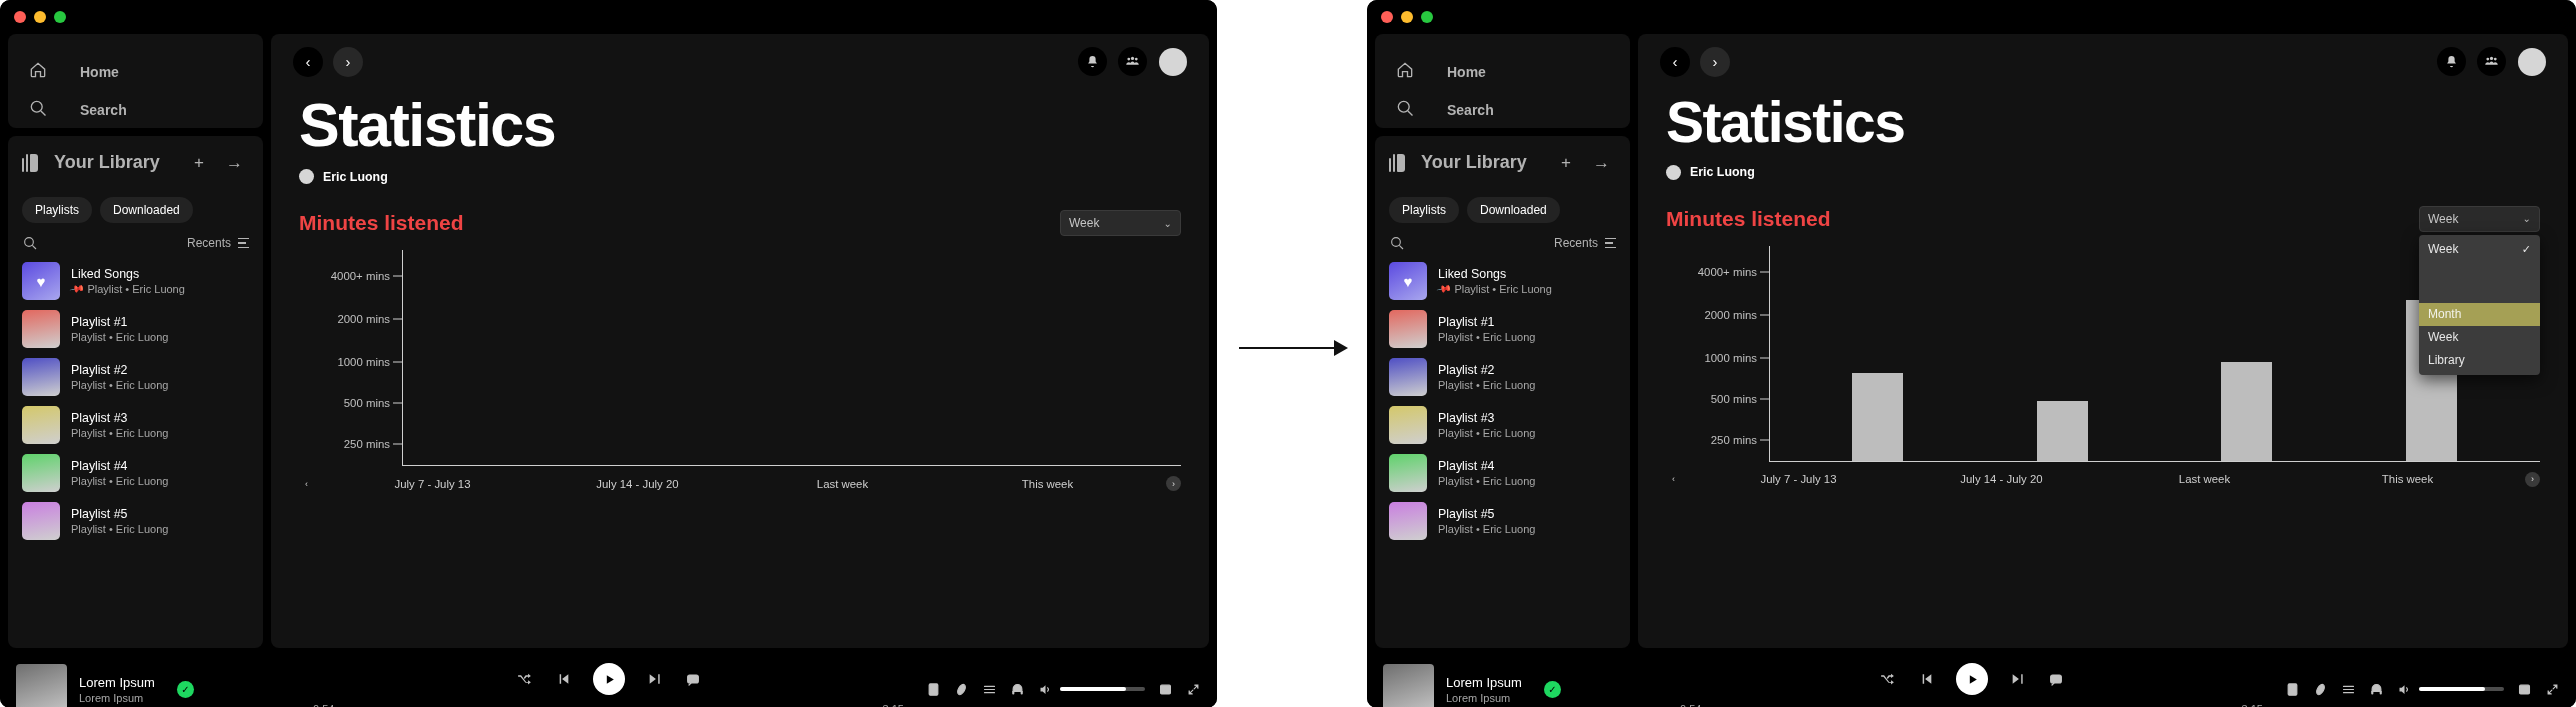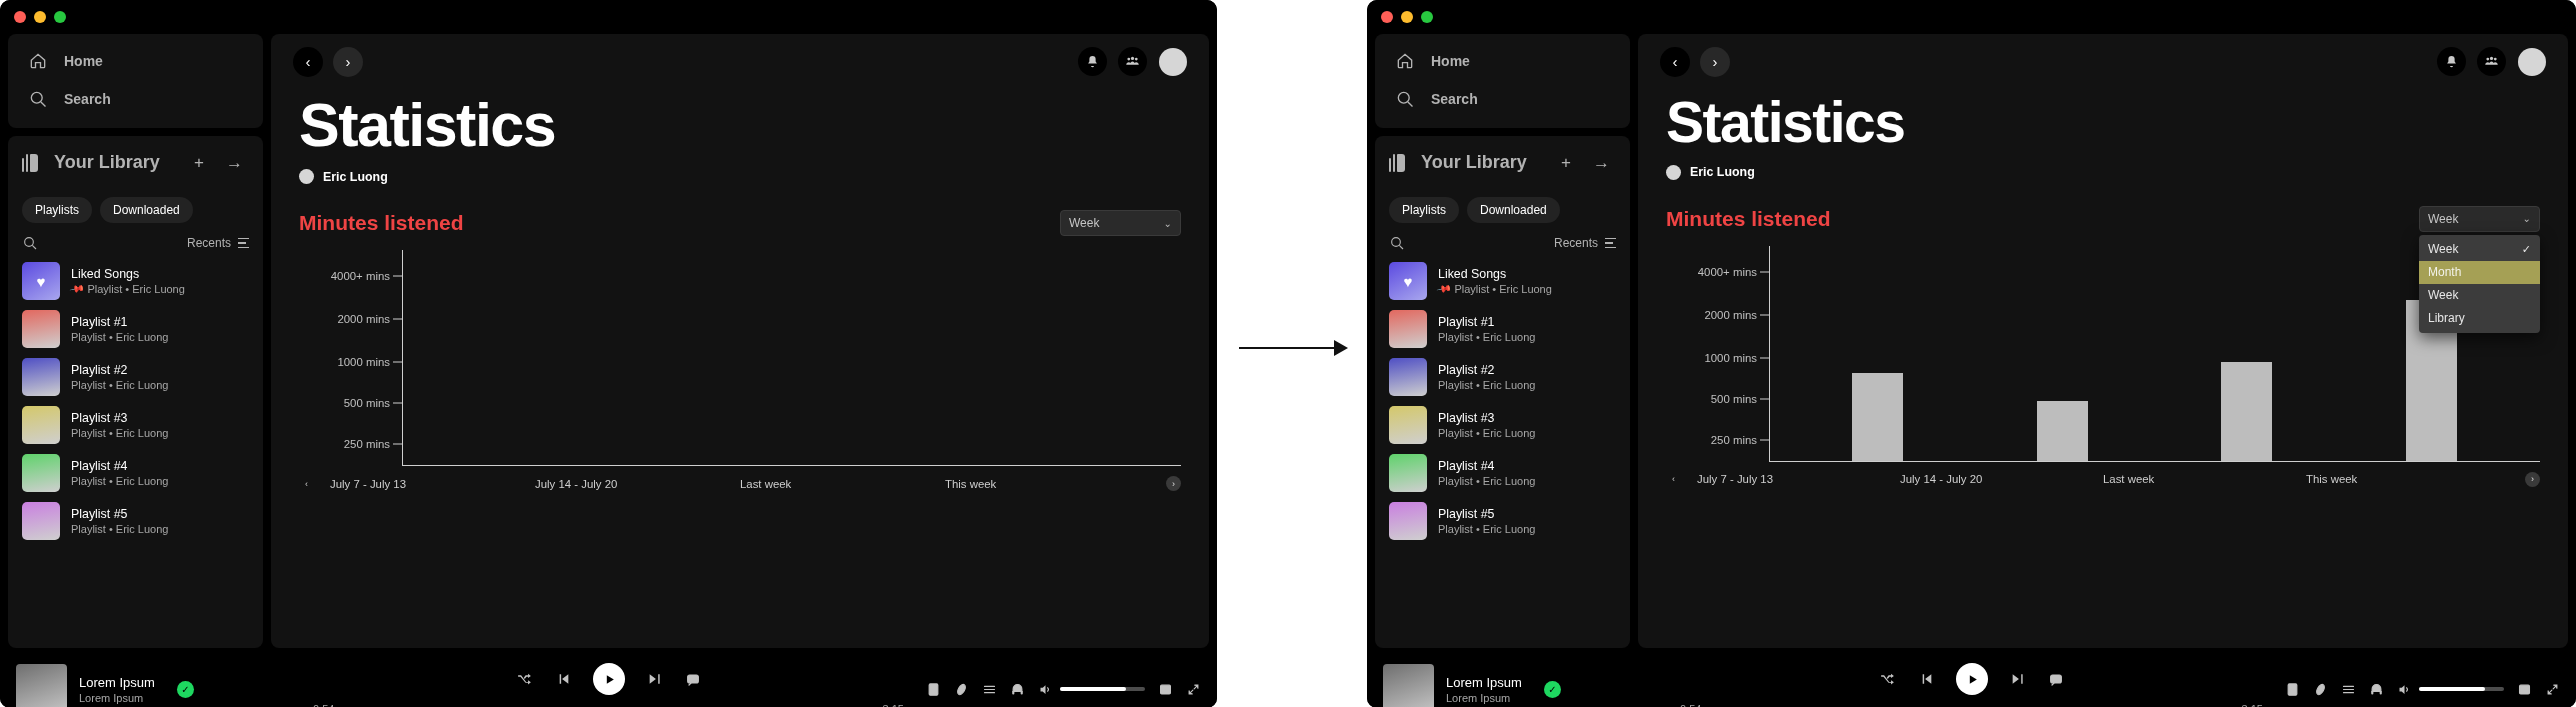--- a/index.html
+++ b/index.html
@@ -24,21 +24,21 @@
   .titlebar { height: 34px; display:flex; align-items:center; padding-left:14px; gap:8px; background:#000; }
   .dot { width: 12px; height: 12px; border-radius: 50%; display:block; }
   .dot.red{background:#ff5f57;} .dot.yellow{background:#febc2e;} .dot.green{background:#28c840;}
 
   .body-row { display:flex; gap:8px; padding: 0 8px 0 8px; height: 614px; }
 
   
   .sidebar { width: 255px; display:flex; flex-direction:column; gap:8px; flex:none; }
   .card { background:#121212; border-radius:8px; }
   .nav-card { padding: 8px 0 10px 0; }
-  .nav-item { display:flex; align-items:center; gap:16px; height:38px; padding: 0 20px; cursor:pointer; }
+  .nav-item { display:flex; align-items:flex-end; gap:32px; height:38px; padding: 0 20px; cursor:pointer; }
   .nav-item span.lbl { color:#b3b3b3; font-size:14px; font-weight:700; }
   .nav-item svg { width:20px; height:20px; flex:none; stroke:#b3b3b3; fill:none; stroke-width:1.6; }
 
   .lib-card { flex:1; display:flex; flex-direction:column; padding-top:6px; min-height:0; }
   .lib-head { display:flex; align-items:center; height:40px; padding:0 14px; gap:10px; }
   .lib-head .libicon { width:22px; height:20px; display:flex; align-items:flex-end; gap:2px; }
   .libicon i { display:block; background:#b3b3b3; border-radius:1px; }
   .libicon i:nth-child(1){ width:2px; height:14px;}
   .libicon i:nth-child(2){ width:2px; height:18px;}
   .libicon i:nth-child(3){ width:8px; height:18px; border-radius:1px 3px 3px 1px;}
@@ -88,42 +88,42 @@
   .selwrap { position:relative; }
   .sel { width:121px; height:26px; background:#2a2a2a; border:1px solid #3a3a3a; border-radius:4px;
          display:flex; align-items:center; padding: 0 8px; color:#c6c6c6; font-size:12px; cursor:pointer;}
   .sel .svalue { flex:1; }
   .sel .carat { font-size:10px; color:#b9b9b9; }
   .menu { position:absolute; top:29px; left:0; width:121px; background:#3c3c3c; border-radius:4px;
           box-shadow: 0 5px 16px rgba(0,0,0,.6); padding:3px 0; z-index:30; }
   .menu .mi { display:flex; align-items:center; height:23px; padding: 0 9px; color:#e6e6e6; font-size:12px; cursor:pointer; }
   .menu .mi .mlbl { flex:1; }
   .menu .mi .chk { font-size:11px; color:#e6e6e6; }
-  .menu .mi.hl { background:#a5a055; color:#f2f2ea; }
+  .menu .mi.hl { background:#a5a055; color:#f2f2ea;margin-top:42px; }
 
   
   .chart { position:relative; padding: 14px 28px 0 28px; }
   .plotarea { position:relative; height:216px; display:flex; }
   .yaxis { width:103px; position:relative; flex:none; }
   .ytick { position:absolute; right:12px; transform: translateY(-50%); color:#c0c0c0; font-size:11.4px; white-space:nowrap;}
   .ytickline { position:absolute; right:0; width:9px; height:1px; background:#cfcfcf; transform: translateY(-50%);}
   .axisline-v { position:absolute; left:103px; top:0; bottom:0; width:1px; background:#cfcfcf; }
   .bars { flex:1; position:relative; display:flex; align-items:flex-end; padding: 0 16px; }
   .axisline-h { position:absolute; left:103px; right:0; bottom:0; height:1px; background:#cfcfcf; }
   .barslot { flex:1; display:flex; align-items:flex-end; justify-content:center; height:100%; position:relative;}
   .bar { width:51px; background:#bdbdbd; }
   .bar.hi { background:#5fd26b; }
   .tooltip { position:absolute; background:#3d3d3d; color:#7ee089; font-size:11.4px; padding:3px 8px; border-radius:2px; white-space:nowrap; }
 
   .xlabels { display:flex; align-items:center; padding: 10px 0 0 0; }
   .xarrow { width:15px; height:15px; border-radius:50%; display:flex; align-items:center; justify-content:center;
             color:#cfcfcf; font-size:9px; flex:none; }
   .xarrow.r { background:#3a3a3a; color:#e0e0e0; }
   .xlabs { flex:1; display:flex; padding: 0 16px; }
-  .xlab { flex:1; color:#cfcfcf; font-size:11.4px; }
+  .xlab { flex:1; text-align:center; color:#cfcfcf; font-size:11.4px; }
 
   
   .player { height:82px; display:flex; align-items:center; padding: 0 16px; background:#000; position:relative; }
   .np { display:flex; align-items:center; gap:12px; width:297px; flex:none; }
   .np .art { width:51px; height:51px; border-radius:4px; background:linear-gradient(160deg,#6e6e6e,#c9c9c9); flex:none;}
   .np .t1 { color:#fff; font-size:13px; }
   .np .t2 { color:#a7a7a7; font-size:11px; margin-top:2px;}
   .np .added { width:17px; height:17px; border-radius:50%; background:#1ed760; display:flex; align-items:center; justify-content:center; color:#000; font-size:10px; margin-left:10px;}
 
   .center { flex:1; display:flex; flex-direction:column; align-items:center; gap:8px; }

